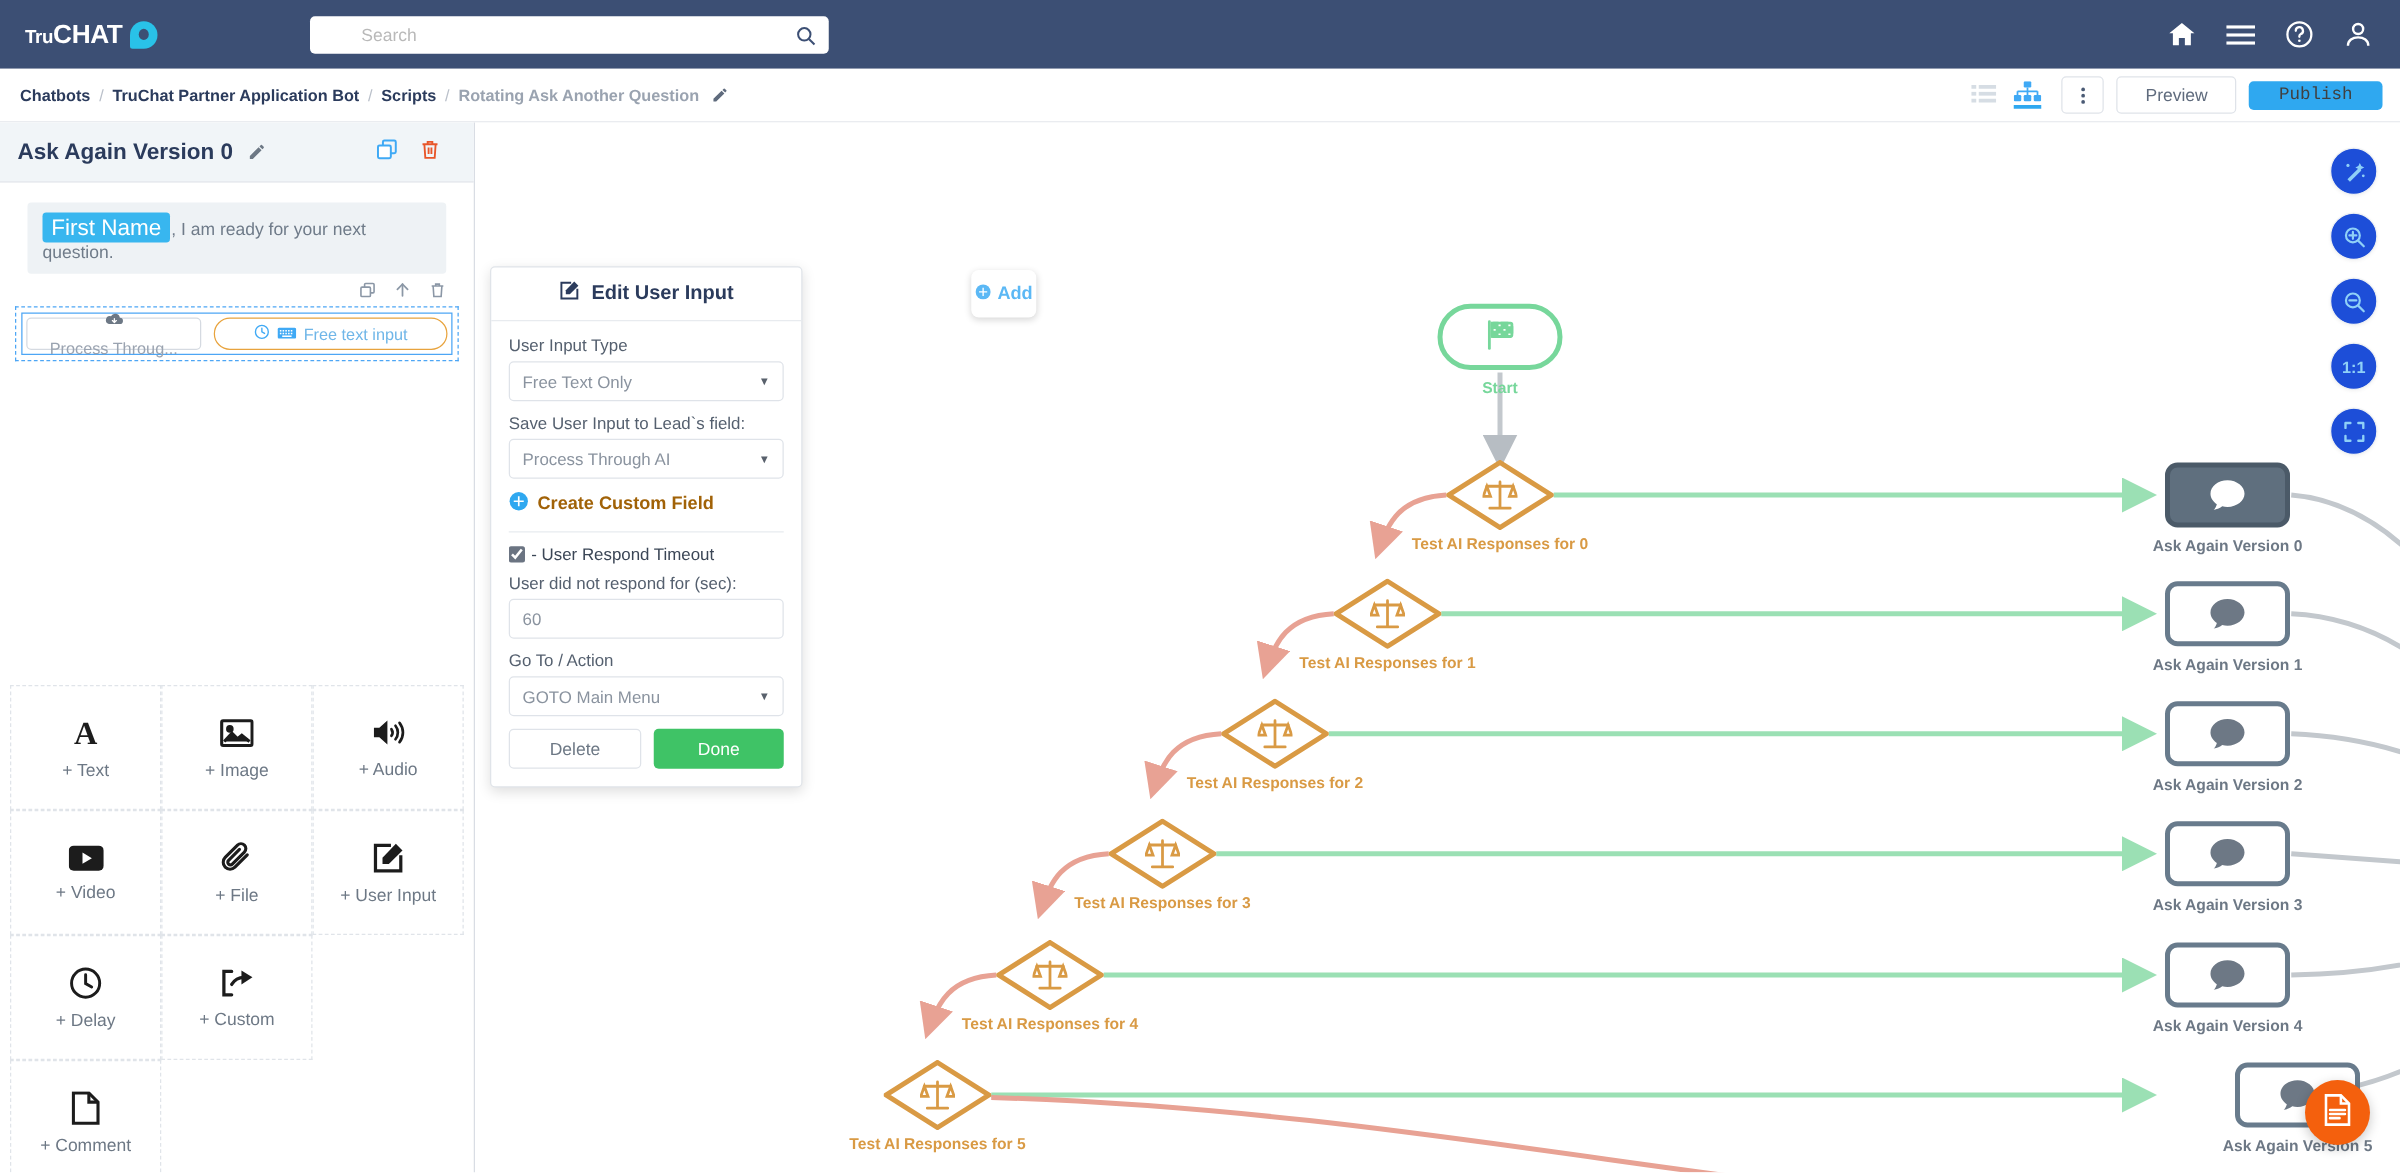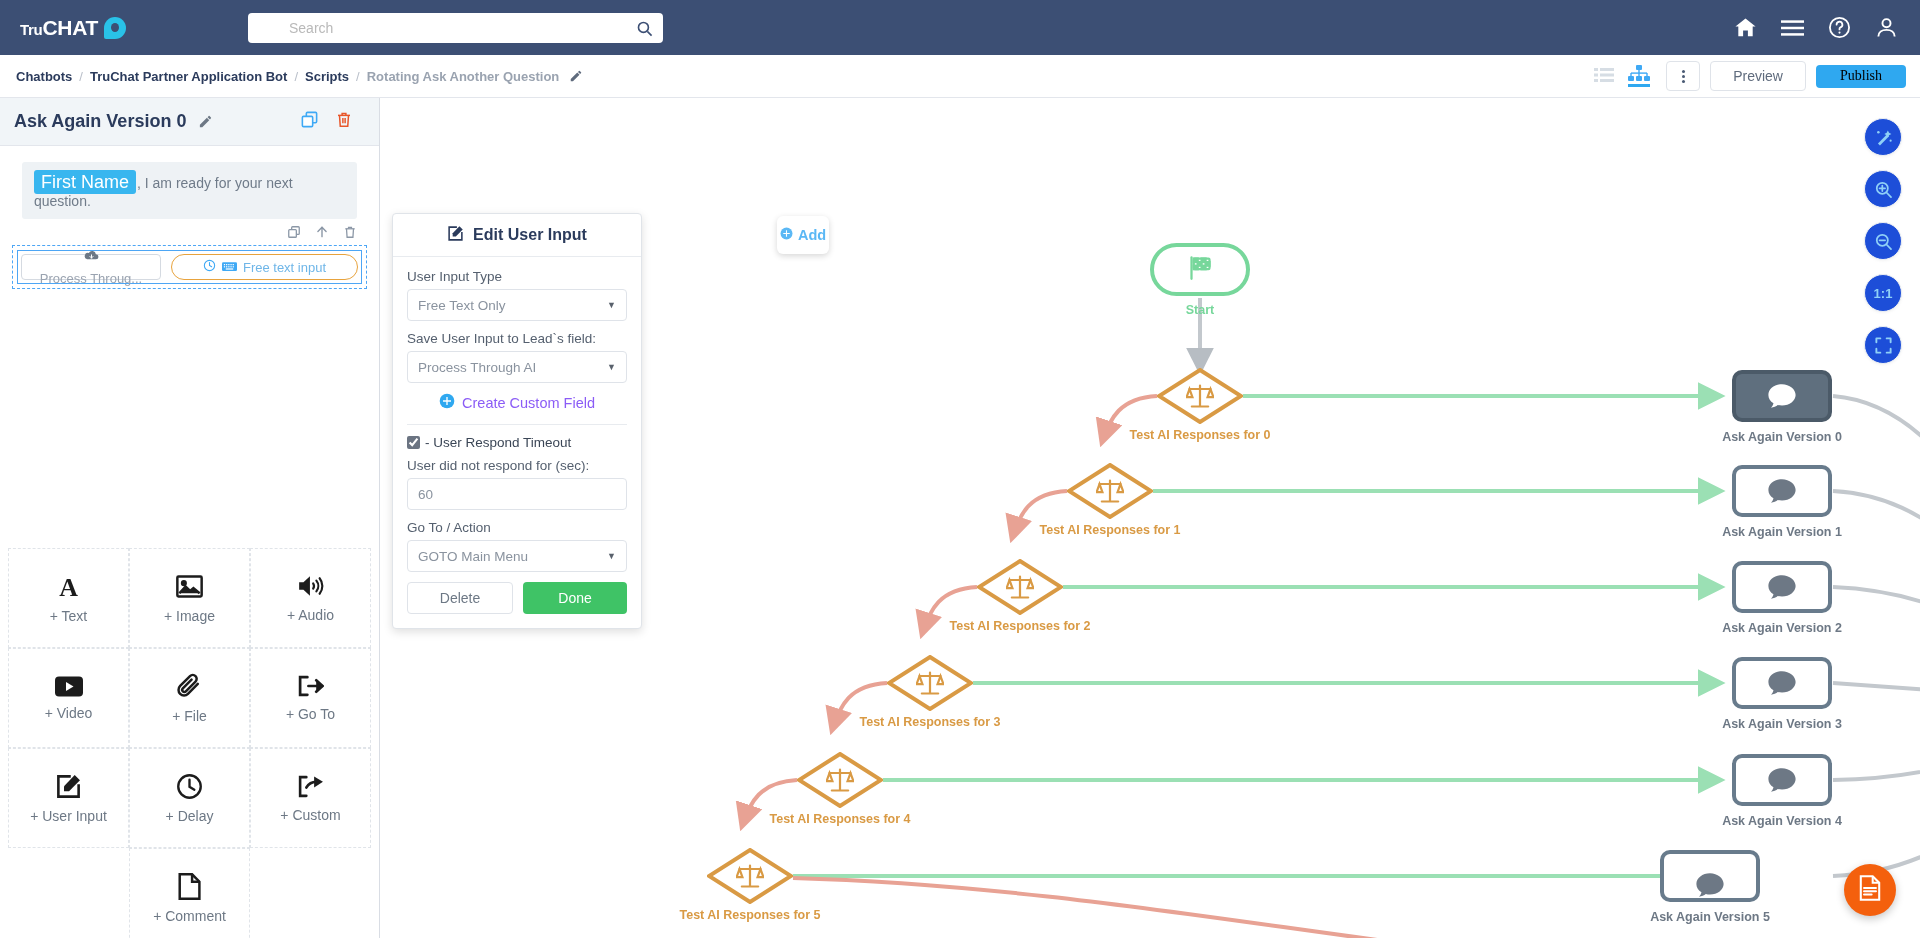--- a/index.html
+++ b/index.html
@@ -71,22 +71,22 @@
   }
   .kebab-btn i { width: 3px; height: 3px; background: #4a5a74; border-radius: 50%;
     display: block; box-shadow: 0 5px 0 #4a5a74, 0 -5px 0 #4a5a74; }
   .btn-preview {
     height: 30px; padding: 0 22px; border: 1px solid #dfe3e9; border-radius: 4px;
     background: #fff; color: #5f6b7d; font-size: 14px; cursor: pointer;
     font-family: "Liberation Sans", sans-serif;
   }
   .btn-publish {
     height: 23px; padding: 0 24px; border: 0; border-radius: 4px;
-    background: #2fa8f0; color: #000000; font-size: 14px; cursor: pointer;
-    font-family: Liberation Serif, serif;
+    background: #2fa8f0; color: #404040; font-size: 14px; cursor: pointer;
+    font-family: Liberation Mono, monospace;
   }
 
   
   .main { display: flex; height: 840px; position: relative; }
 
   
   .leftpanel {
     width: 380px; background: #fff; border-right: 1px solid #d9dde4;
     position: relative; flex: none;
   }
@@ -156,22 +156,22 @@
     margin-bottom: 10px;
     text-align: center;
   }
   .dlg-select .caret { position: absolute; right: 10px; font-size: 9px; color: #59616c; }
   .dlg-input {
     width: 100%; height: 32px; border: 1px solid #dfe3e9; border-radius: 4px;
     padding: 0 10px; font-size: 13.5px; color: #8a939f; background: #fff;
     font-family: "Liberation Sans", sans-serif; margin-bottom: 10px; outline: 0;
   }
   .ccf {
-    display: flex; align-items: center; justify-content: center; gap: 7px;
-    color: #8b5cf6; font-size: 14.5px; font-weight: 400; cursor: pointer;
+    display: flex; align-items: center; gap: 7px;
+    color: #a16207; font-size: 14.5px; font-weight: 700; cursor: pointer;
     margin: 4px 0 12px 0;
   }
   .dlg-hr { border-top: 1px solid #e8ebef; margin: 0 0 10px 0; }
   .checkrow { display: flex; align-items: center; gap: 5px; margin-bottom: 8px; }
   .checkrow input { width: 13px; height: 13px; accent-color: #6b7482; }
   .checkrow label { font-size: 13.5px; color: #3b4656; }
   .dlg-btns { display: flex; gap: 10px; margin-top: 4px; }
   .btn-delete {
     flex: 1; height: 32px; border: 1px solid #dfe3e9; background: #fff;
     border-radius: 4px; color: #6d7885; font-size: 14px; cursor: pointer;
@@ -468,30 +468,20 @@
         <span class="pl">+ Video</span>
       </div>
       <div class="pal-cell">
         <span class="pi">
           <svg width="25" height="27" viewBox="0 0 24 26" fill="none" stroke="currentColor" stroke-width="2.4" stroke-linecap="round">
             <path d="M20 10.5 10.5 20a5.3 5.3 0 0 1-7.5-7.5l9.5-9.5a3.7 3.7 0 0 1 5.3 5.3l-9.3 9.3a2 2 0 0 1-2.9-2.9l8.4-8.4"></path>
           </svg>
         </span>
         <span class="pl">+ File</span>
       </div>
-      <div class="pal-cell">
-        <span class="pi">
-          <svg width="27" height="24" viewBox="0 0 26 22" fill="none" stroke="currentColor" stroke-width="2.6" stroke-linecap="round">
-            <path d="M10 2.5H3v17h7"></path>
-              <path d="M11 11h13"></path>
-              <path d="M18.5 5.5 24.5 11l-6 5.5" fill="currentColor"></path>
-          </svg>
-        </span>
-        <span class="pl">+ Go To</span>
-      </div>
 
       <div class="pal-cell">
         <span class="pi">
           <svg width="27" height="27" viewBox="0 0 24 24" fill="none" stroke="currentColor" stroke-width="2.3">
             <path d="M14 3H3v18h18V10"></path>
               <path d="M17.5 1.8 22.2 6.5 12.5 16.2H8V11.7z" fill="currentColor" stroke="none"></path>
           </svg>
         </span>
         <span class="pl">+ User Input</span>
       </div>
@@ -689,21 +679,21 @@
         <path d="M12 1C5.9 1 1 4.9 1 9.7c0 2.7 1.6 5.1 4.1 6.7-.3 1.3-1 2.7-2 3.6 2.2-.2 4.2-1.2 5.5-2.2 1.1.3 2.2.4 3.4.4 6.1 0 11-3.9 11-8.5S18.1 1 12 1z"></path>
       </svg>
       <span class="node-label">Ask Again Version 3</span>
     </div>
     <div class="node n-msg" style="left:1352px; top:656px;">
       <svg width="30" height="26" viewBox="0 0 24 21" fill="#6d7885">
         <path d="M12 1C5.9 1 1 4.9 1 9.7c0 2.7 1.6 5.1 4.1 6.7-.3 1.3-1 2.7-2 3.6 2.2-.2 4.2-1.2 5.5-2.2 1.1.3 2.2.4 3.4.4 6.1 0 11-3.9 11-8.5S18.1 1 12 1z"></path>
       </svg>
       <span class="node-label">Ask Again Version 4</span>
     </div>
-    <div class="node n-msg" style="left:1280px; top:752px;align-items:flex-end;">
+    <div class="node n-msg" style="left:1408px; top:752px;">
       <svg width="30" height="26" viewBox="0 0 24 21" fill="#6d7885">
         <path d="M12 1C5.9 1 1 4.9 1 9.7c0 2.7 1.6 5.1 4.1 6.7-.3 1.3-1 2.7-2 3.6 2.2-.2 4.2-1.2 5.5-2.2 1.1.3 2.2.4 3.4.4 6.1 0 11-3.9 11-8.5S18.1 1 12 1z"></path>
       </svg>
       <span class="node-label">Ask Again Version 5</span>
     </div>
 
     <div class="canvas-tools">
       <div class="ct-btn">
         <svg width="19" height="19" viewBox="0 0 24 24" fill="currentColor">
           <path d="M5 19.5 16.5 8 19 10.5 7.5 22z"></path>

